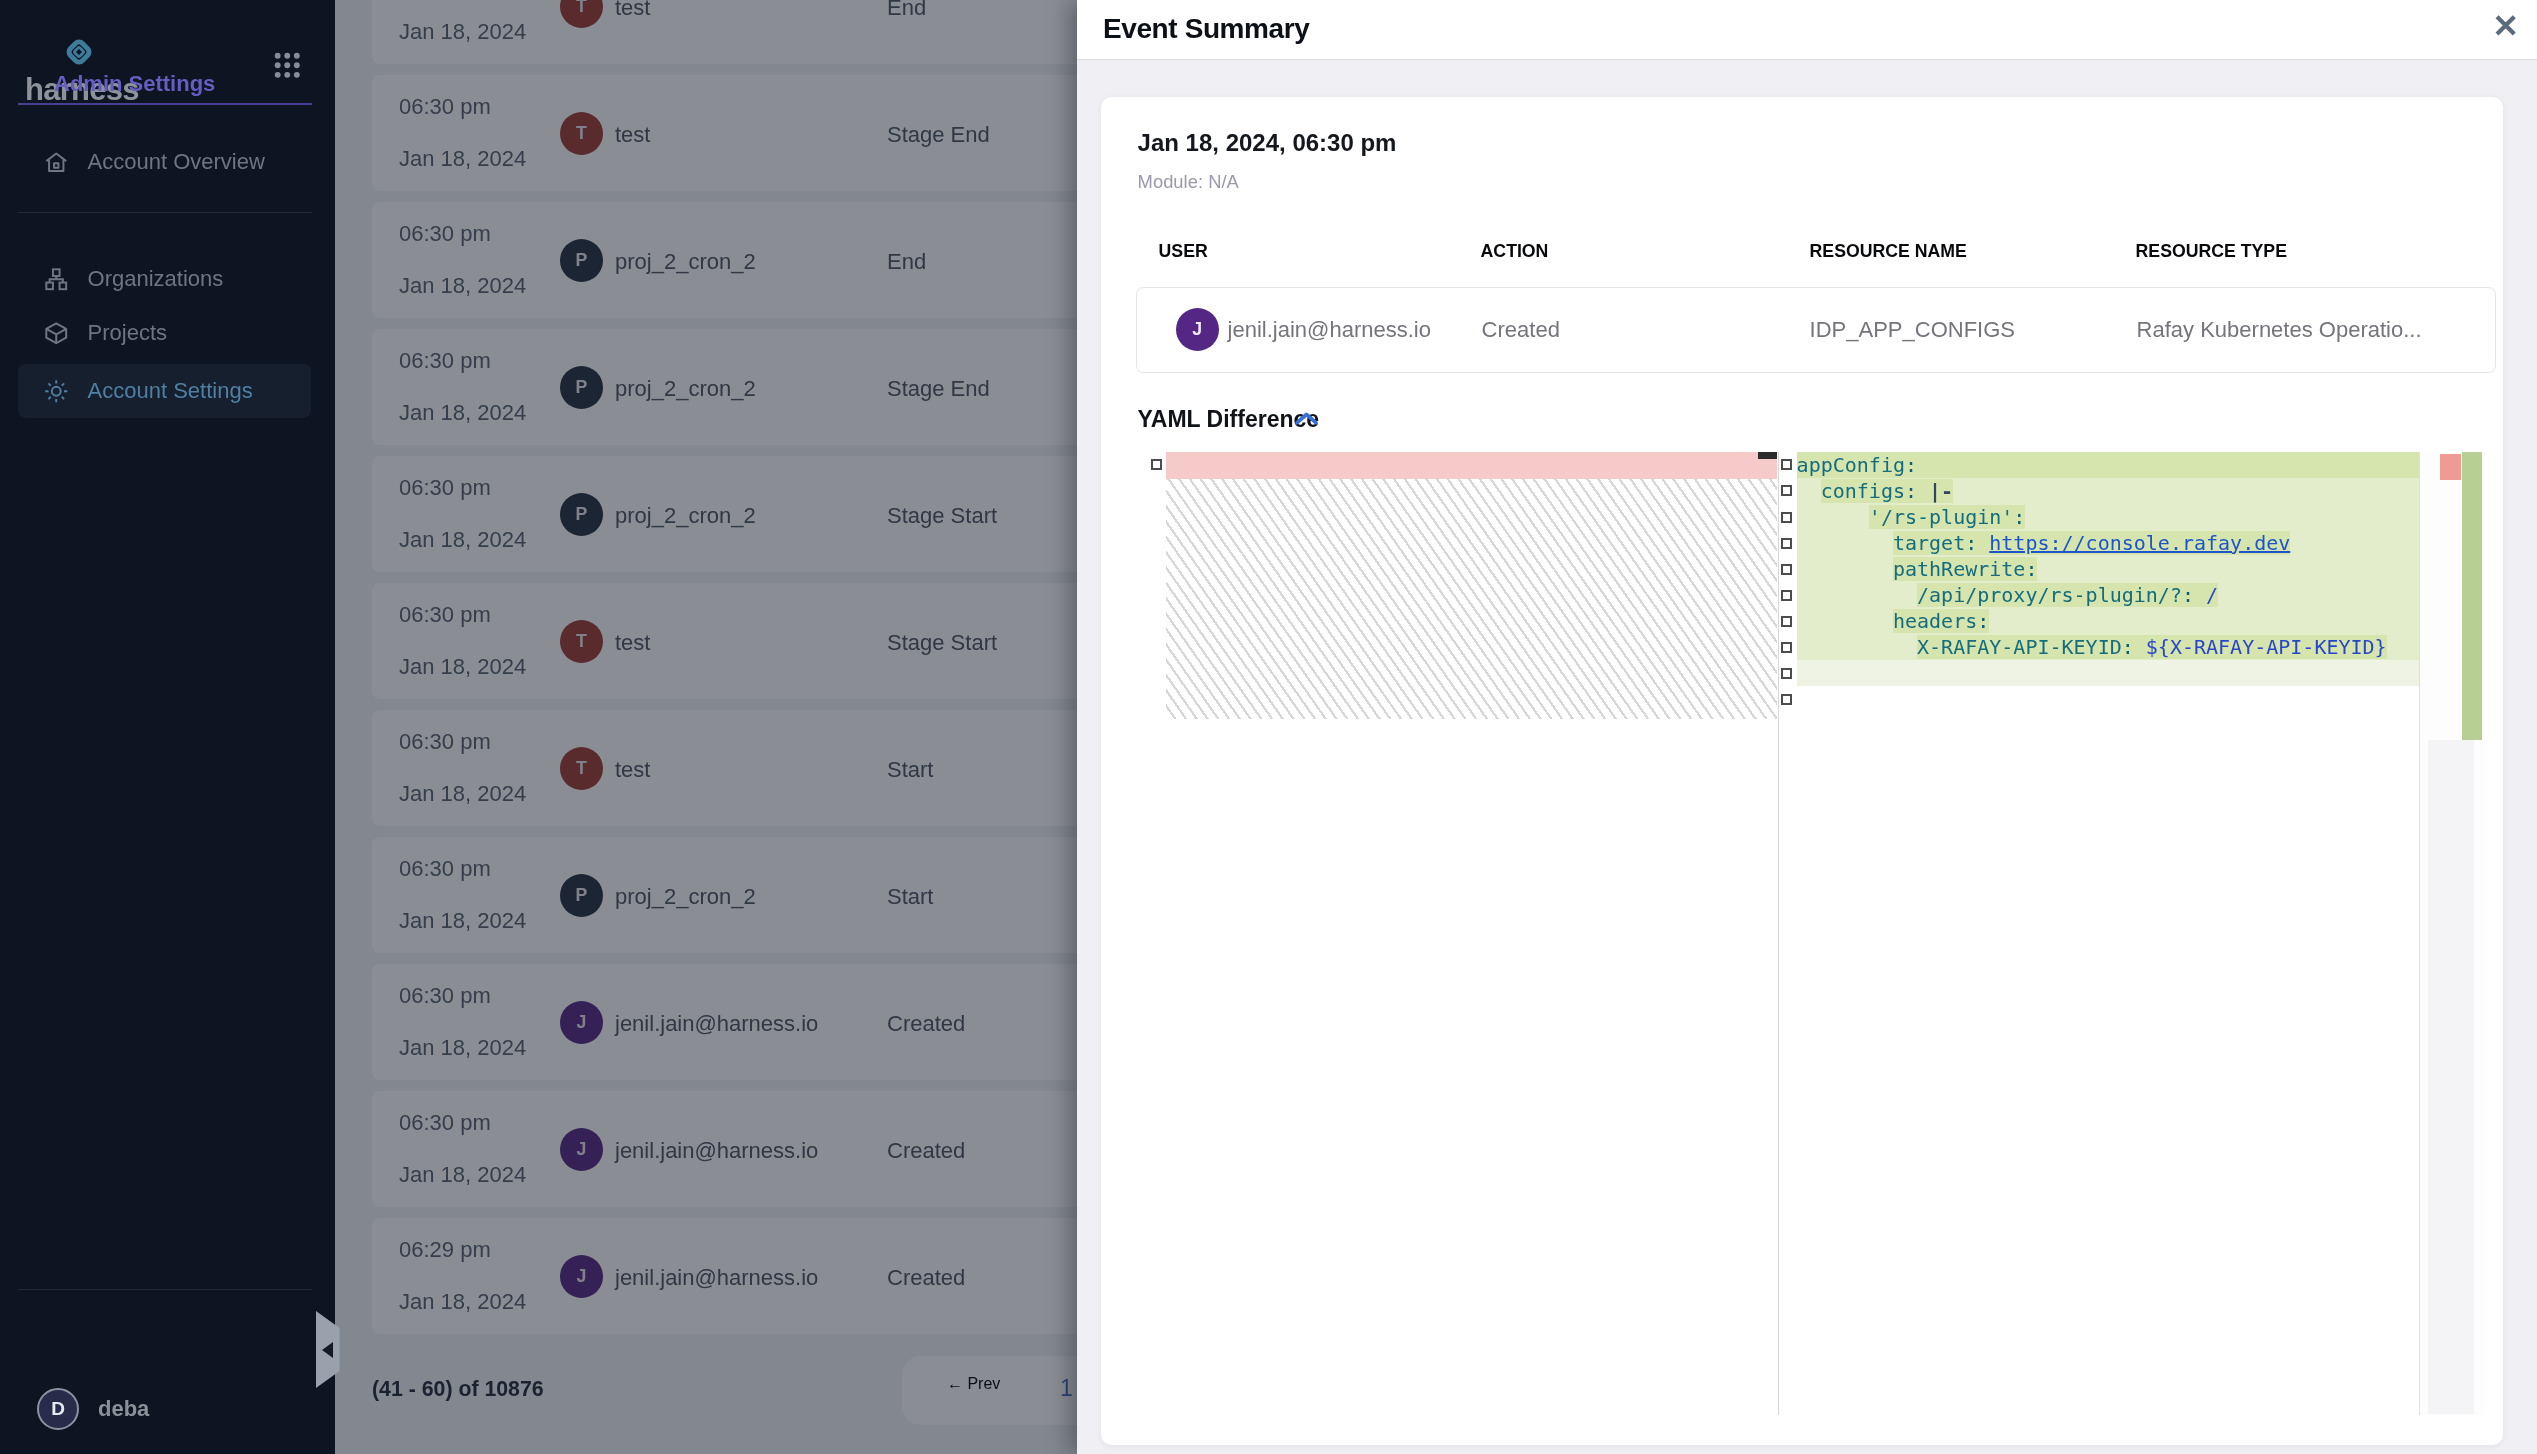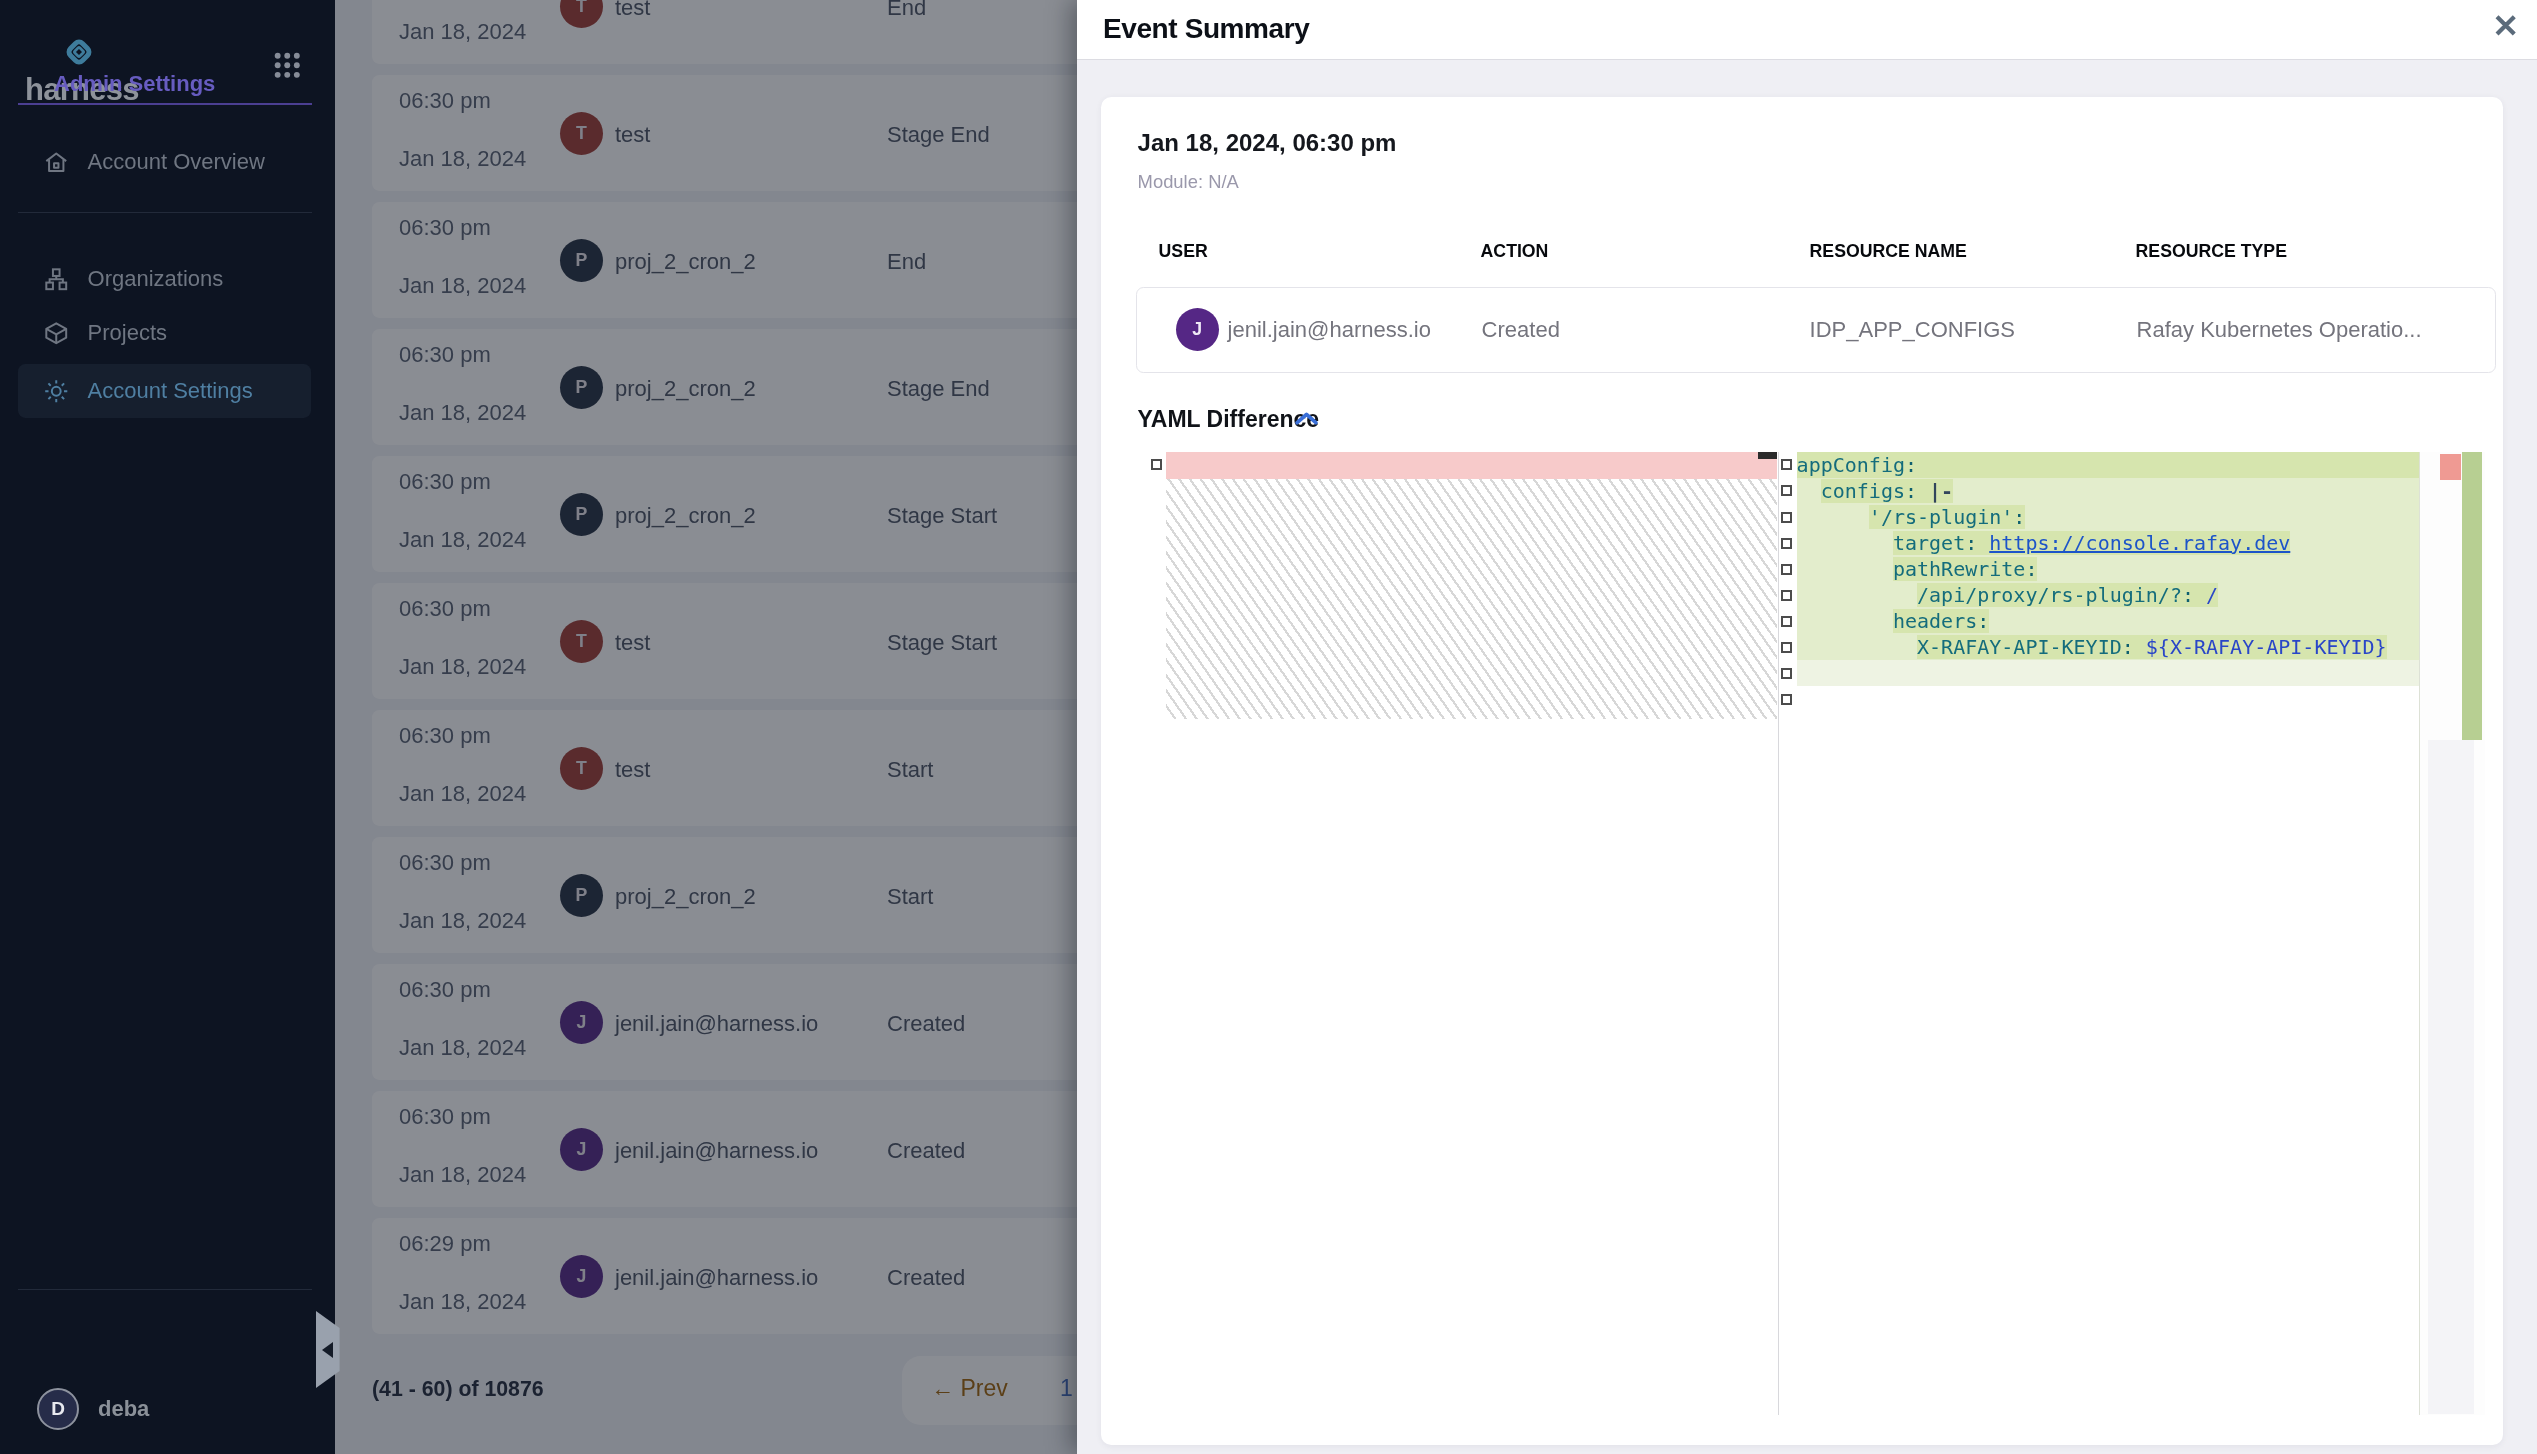--- a/index.html
+++ b/index.html
@@ -20,29 +20,29 @@
   .user-row{position:absolute;left:37px;top:1388px;display:flex;align-items:center;}
   .user-avatar{width:38px;height:38px;border-radius:50%;background:#262c49;border:2.2px solid #8d929e;color:#e8e9ef;font-weight:bold;font-size:19px;display:flex;align-items:center;justify-content:center;}
   .user-name{margin-left:19px;color:#8b9199;font-size:22px;font-weight:bold;}
   #collapse-handle{position:absolute;left:316px;top:1311px;width:23.6px;height:77px;background:#99a1ad;z-index:6;clip-path:polygon(0 0,100% 22%,100% 78%,0 100%);display:flex;align-items:center;justify-content:center;cursor:pointer;}
   #collapse-handle .tri{width:0;height:0;border-top:8.8px solid transparent;border-bottom:8.8px solid transparent;border-right:11.8px solid #141b28;}
 
   
   #main{position:absolute;left:335px;top:0;width:742px;height:1454px;background:#f1f2f6;overflow:hidden;z-index:1;}
   #audit-rows{position:absolute;left:37px;top:0;width:780px;}
   .audit-card{position:relative;height:116px;margin-bottom:11px;background:#ffffff;border-radius:7.4px;cursor:pointer;}
-  .audit-time{position:absolute;left:27px;top:13px;font-size:22px;color:#565f70;}
+  .audit-time{position:absolute;left:27px;top:19px;font-size:22px;color:#565f70;}
   .audit-date{position:absolute;left:27px;top:71px;font-size:22px;color:#565f70;}
   .audit-avatar{position:absolute;left:188px;top:37px;width:43px;height:43px;border-radius:50%;color:#e8e4ea;font-size:17.7px;font-weight:bold;display:flex;align-items:center;justify-content:center;}
   .audit-name{position:absolute;left:243px;top:47px;font-size:22px;color:#4a5263;}
   .audit-event{position:absolute;left:515px;top:47px;font-size:22px;color:#4a5263;}
   #pagination{position:absolute;left:0;top:1356px;width:780px;height:69px;}
   #page-range{position:absolute;left:37px;top:20.6px;font-size:21.3px;color:#20293a;font-weight:bold;}
   #page-pill{position:absolute;left:567px;top:0;width:309px;height:69px;background:#ffffff;border-radius:19px;}
-  #prev-btn{position:absolute;left:29px;top:19px;font-size:23px;color:#a16207;cursor:pointer;}
+  #prev-btn{position:absolute;left:45px;top:19px;font-size:16px;color:#000000;cursor:pointer;}
   #page-one{position:absolute;left:158px;top:19px;font-size:23px;color:#416cc0;cursor:pointer;}
 
   
   #scrim{position:absolute;left:335px;top:0;width:742px;height:1454px;background:rgba(21,27,39,0.50);z-index:3;}
 
   
   #drawer{position:absolute;left:1077px;top:0;width:1461px;height:1454px;background:#efeff4;z-index:10;box-shadow:-7.4px 0 22px rgba(10,14,22,0.35);}
   #drawer-header{position:absolute;left:0;top:0;width:100%;height:59px;background:#ffffff;border-bottom:1.5px solid #dcdce2;}
   #drawer-title{position:absolute;left:26px;top:13.2px;font-size:28px;font-weight:bold;color:#0c1017;letter-spacing:-0.4px;}
   #drawer-close{position:absolute;right:19px;top:10.3px;font-size:32px;color:#5b6b7b;font-weight:bold;cursor:pointer;line-height:1;}

